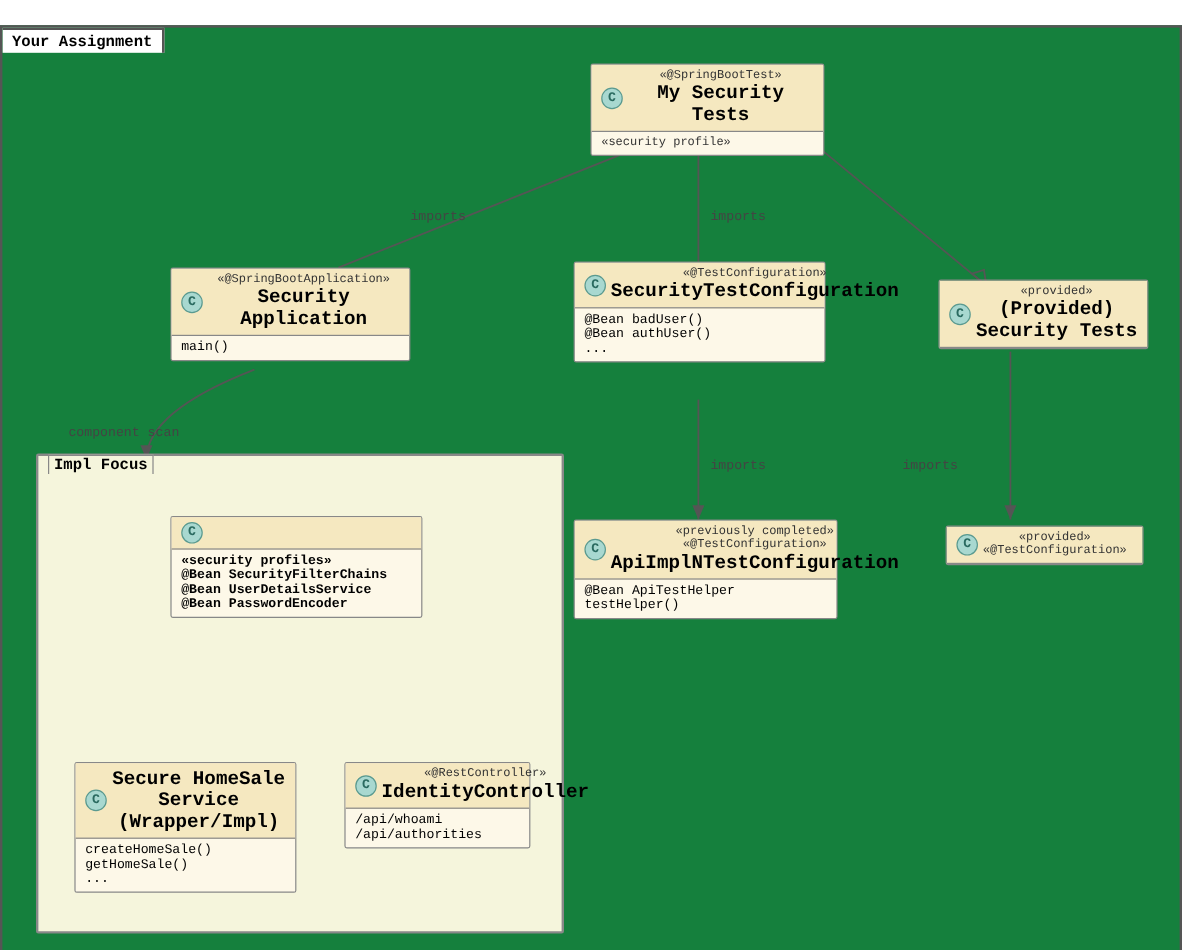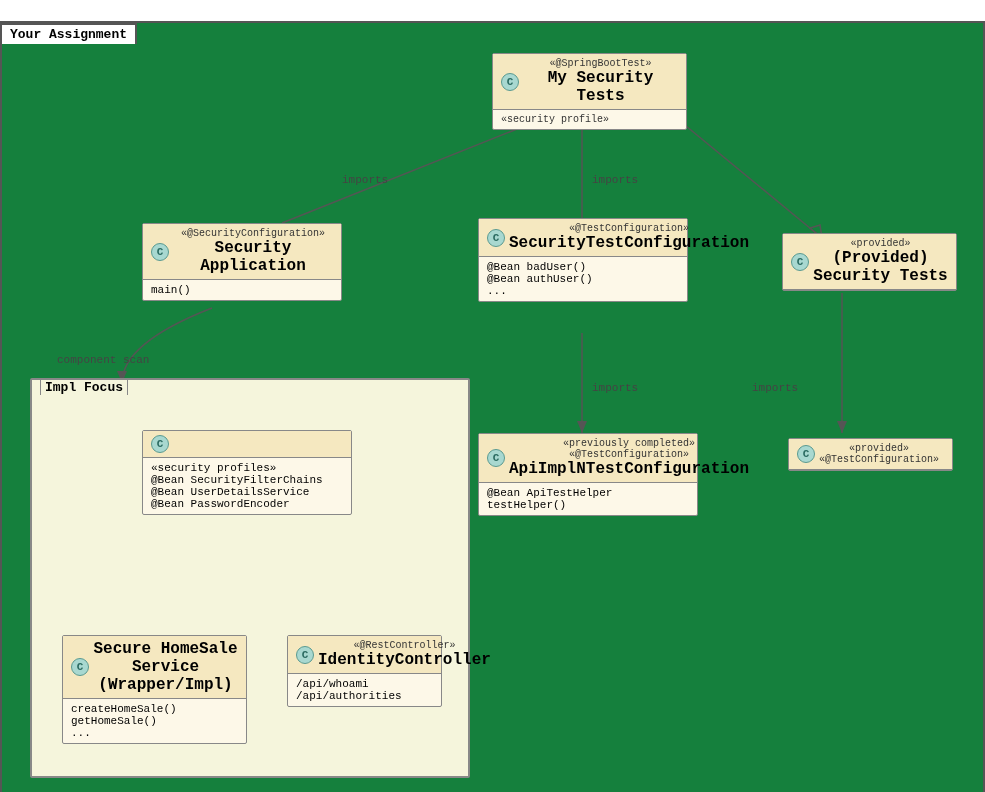--- a/index.html
+++ b/index.html
@@ -146,21 +146,21 @@
     </div>
     <div class="box-body">
       <div class="stereotype">«security profile»</div>
     </div>
   </div>
 
   <div class="uml-box" style="left:140px; top:200px; width:200px;">
     <div class="box-header">
       <span class="c-icon">C</span>
       <div>
-        <div class="stereotype">«@SecurityConfiguration»</div>
+        <div class="stereotype">«@SpringBootApplication»</div>
         <div class="classname">Security Application</div>
       </div>
     </div>
     <div class="box-body">
       <div>main()</div>
     </div>
   </div>
 
   <div class="uml-box" style="left:476px; top:195px; width:210px;">
     <div class="box-header">
@@ -207,21 +207,21 @@
     </div>
   </div>
 
   <div class="main-focus-box" style="left:28px; top:355px; width:440px; height:400px;">
     <div class="main-focus-label">Impl Focus</div>
 
     <div class="uml-box" style="left:110px; top:50px; width:210px; position:absolute;">
       <div class="box-header">
         <span class="c-icon">C</span>
       </div>
-      <div class="box-body" style="white-space:pre-line;">«security profiles»
+      <div class="box-body" style="white-space:pre-line;font-weight:bold;">«security profiles»
 @Bean SecurityFilterChains
 @Bean UserDetailsService
 @Bean PasswordEncoder</div>
     </div>
 
     <div class="uml-box" style="left:30px; top:255px; width:185px; position:absolute;">
       <div class="box-header">
         <span class="c-icon">C</span>
         <div>
           <div class="classname" style="white-space:pre-line;">Secure HomeSale

